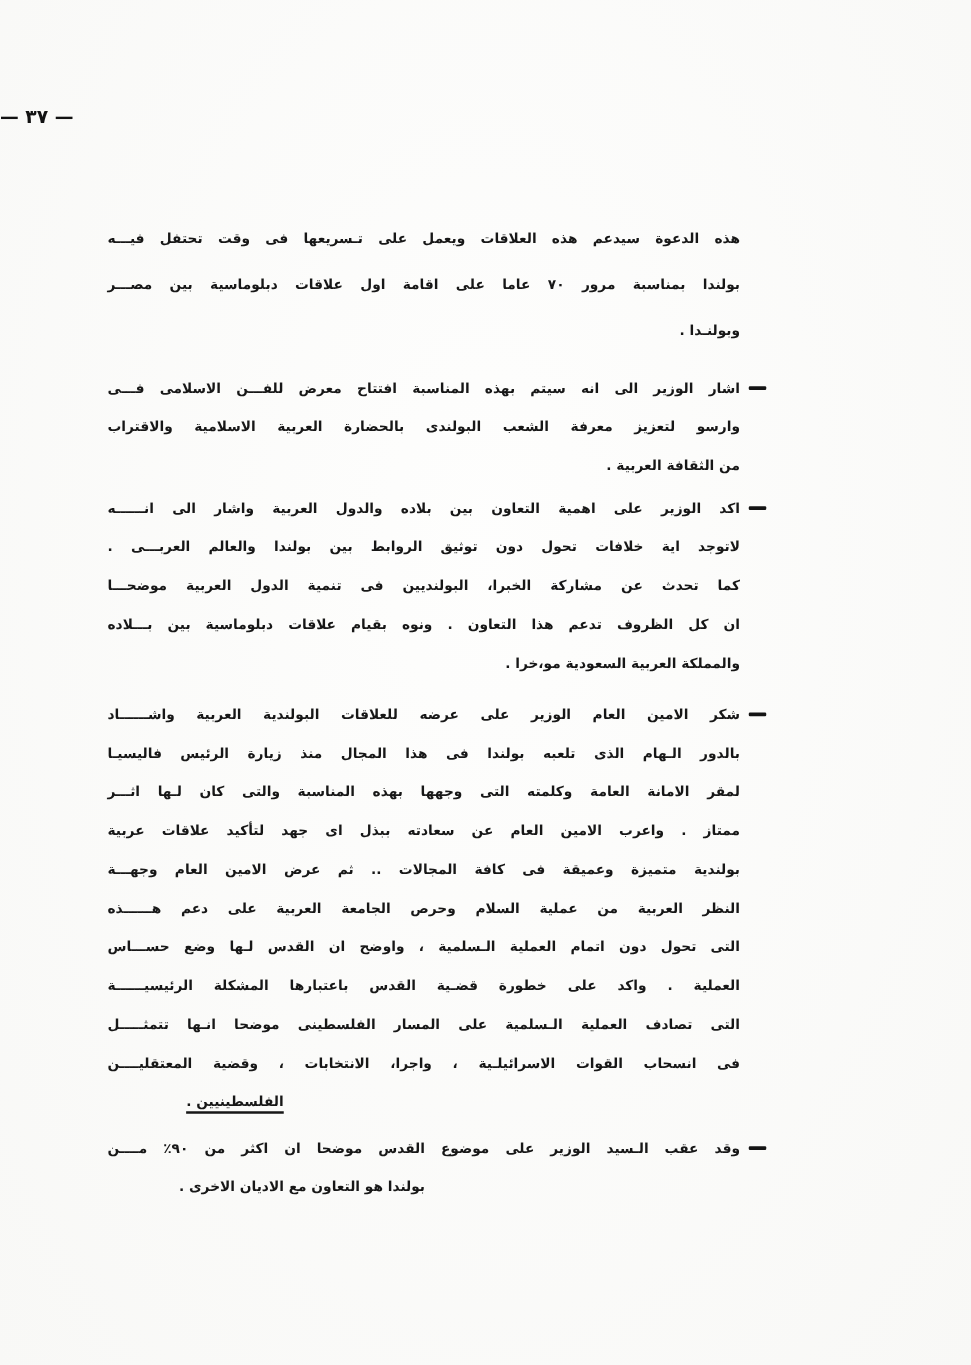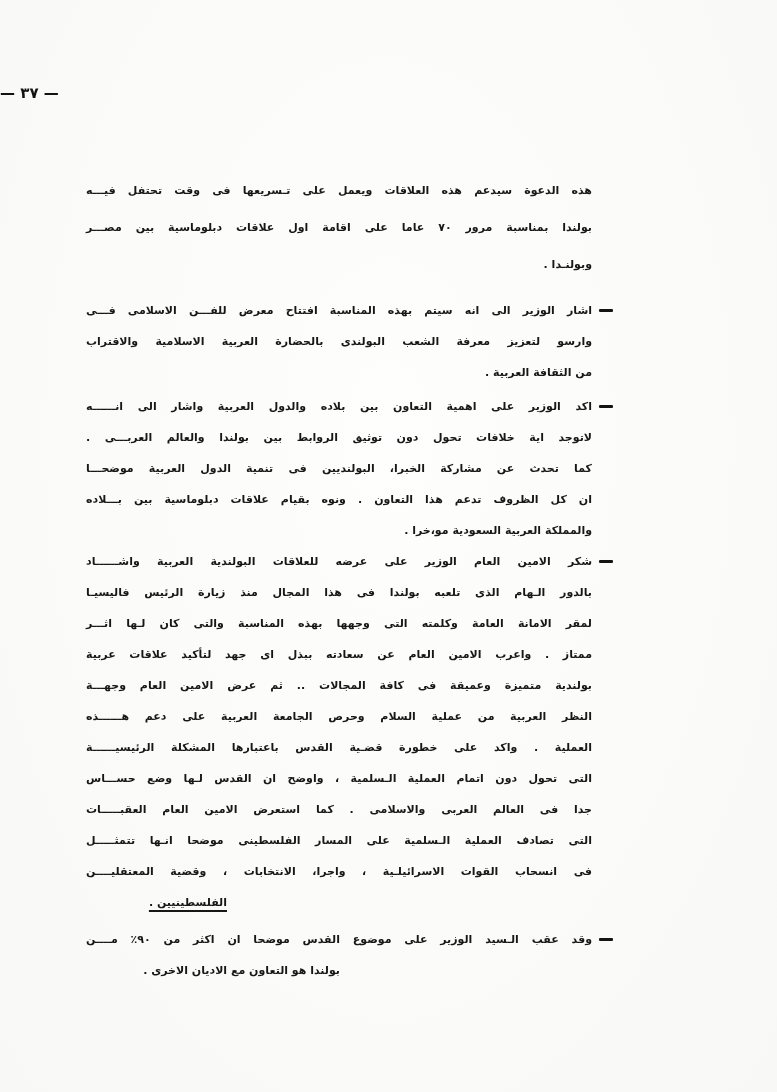--- a/index.html
+++ b/index.html
@@ -29,21 +29,21 @@
   .content{
     position:absolute;
     top:172px;
     left:86px;
     width:506px;
     direction:rtl;
   }
   .para{position:relative;}
   .para-1{margin-top:12px;}
   .para-2{margin-top:3px;}
-  .para-3{}
+  .para-3{margin-top:10px;}
   .para-4{margin-top:6px;}
   .line{
     font-size:11px;
     font-weight:700;
     color:#171717;
     height:31px;
     line-height:31px;
     text-align:justify;
     text-align-last:justify;
     white-space:nowrap;
@@ -95,23 +95,22 @@
         <div class="line end">والمملكة العربية السعودية مو،خرا .</div>
       </div>
       <div class="para para-3 bullet">
         <span class="dash"></span>
         <div class="line">شكر الامين العام الوزير على عرضه للعلاقات البولندية العربية واشــــــاد</div>
         <div class="line">بالدور الـهام الذى تلعبه بولندا  فى هذا  المجال منذ زيارة الرئيس فاليسيـا</div>
         <div class="line">لمقر الامانة العامة وكلمته التى وجهها  بهذه المناسبة والتى كان لـها  اثـــر</div>
         <div class="line">ممتاز .  واعرب الامين العام عن سعادته ببذل اى جهد لتأكيد علاقات عربية</div>
         <div class="line">بولندية متميزة وعميقة فى كافة المجالات .. ثم عرض الامين العام وجهـــة</div>
         <div class="line">النظر العربية من عملية السلام وحرص الجامعة العربية على دعم هــــــذه</div>
+        <div class="line">التى تحول دون اتمام العملية الـسلمية  ،  واوضح ان القدس لـها  وضع حســـاس</div>
         <div class="line">العملية .  واكد على خطورة قضـية القدس باعتبارها  المشكلة الرئيسيــــــة</div>
-        <div class="line">التى تحول دون اتمام العملية الـسلمية  ،  واوضح ان القدس لـها  وضع حســـاس</div>
-        <div class="line">جدا  فى العالم العربى والاسلامى .   كما  استعرض الامين العام العقبـــــات</div>
         <div class="line">التى تصادف العملية الـسلمية على المسار الفلسطينى موضحا  انـها  تتمثـــــل</div>
         <div class="line">فى انسحاب القوات الاسرائيلـية  ،  واجرا،  الانتخابات  ،  وقضية المعتقليــــن</div>
         <div class="line end ul" style="padding-right: 365px;">الفلسطينيين .</div>
       </div>
       <div class="para para-4 bullet">
         <span class="dash"></span>
         <div class="line">وقد عقب الـسيد الوزير على موضوع القدس موضحا  ان اكثر من ٩٠٪   مــــن</div>
         <div class="line end" style="padding-right: 252px;">بولندا  هو التعاون مع الاديان الاخرى .</div>
       </div>
     </div>

